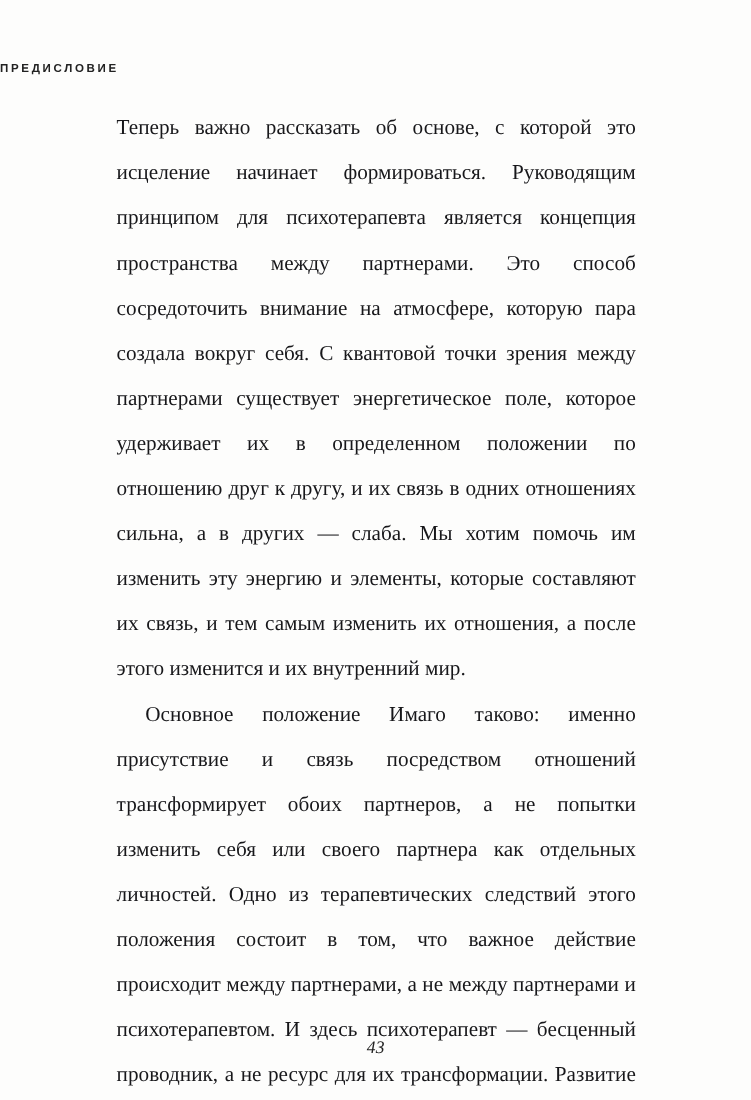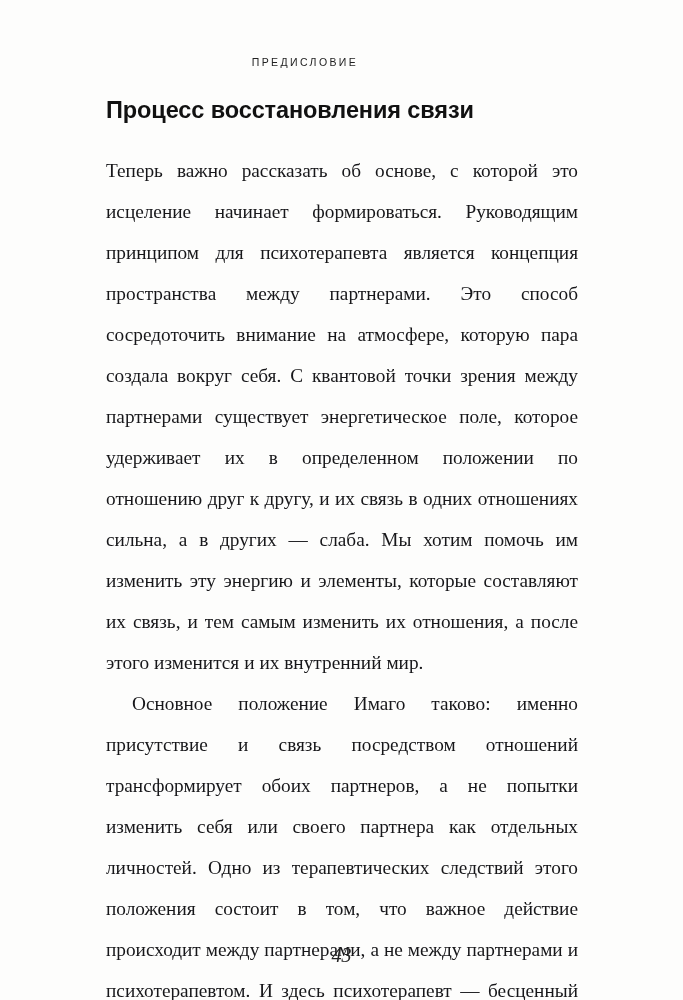--- a/index.html
+++ b/index.html
@@ -21,26 +21,25 @@
     top: 0;
     width: 683px;
     height: 1000px;
     background: #fdfdfc;
   }
   .running-head {
     position: absolute;
     top: 56px;
     left: 0;
     width: 610px;
-    text-align: center;
     font-family: "Liberation Sans", sans-serif;
     font-size: 10.5px;
     letter-spacing: 2.4px;
     color: #222222;
-    font-weight: 400;
+    font-weight: 700;
   }
   .content {
     position: absolute;
     left: 106px;
     top: 96px;
     width: 472px;
   }
   .chapter-title {
     font-family: "Liberation Sans", sans-serif;
     font-size: 23.5px;
@@ -65,33 +64,32 @@
     margin-top: 0;
   }
   .folio {
     position: absolute;
     top: 944px;
     left: 0;
     width: 683px;
     text-align: center;
     font-family: "Liberation Serif", serif;
     font-style: italic;
-    font-size: 20px;
+    font-size: 16px;
     color: #222222;
   }
 </style>
 </head>
 <body>
 
 <div class="page">
 
   <div class="running-head">ПРЕДИСЛОВИЕ</div>
 
   <div class="content">
-    <h1 class="chapter-title">Процесс восстановления связи</h1>
 
     <p class="body-text">Теперь важно рассказать об основе, с которой это исцеление начинает формироваться. Руководящим принципом для психотерапевта является концепция пространства между партнерами. Это способ сосредоточить внимание на атмосфере, которую пара создала вокруг себя. С квантовой точки зрения между партнерами существует энергетическое поле, которое удерживает их в определенном положении по отношению друг к другу, и их связь в одних отношениях сильна, а в других — слаба. Мы хотим помочь им изменить эту энергию и элементы, которые составляют их связь, и тем самым изменить их отношения, а после этого изменится и их внутренний мир.</p>
 
     <p class="body-text">Основное положение Имаго таково: именно присутствие и связь посредством отношений трансформирует обоих партнеров, а не попытки изменить себя или своего партнера как отдельных личностей. Одно из терапевтических следствий этого положения состоит в том, что важное действие происходит между партнерами, а не между партнерами и психотерапевтом. И здесь психотерапевт — бесценный проводник, а не ресурс для их трансформации. Развитие концепции пространства между партнерами позволяет терапевту перенаправить партнеров, чтобы они в своей трехчастной реальности искали решения, к которым они стремятся. Уделяя внимание атмосфере, которую они создали вокруг себя, каждый депатологизируется как центр проблемы, и акцент делается на отношениях и чувствах, которые позволят им почувствовать безопасность, чтобы они могли работать вместе,</p>
   </div>
 
   <div class="folio">43</div>
 
 </div>
 

